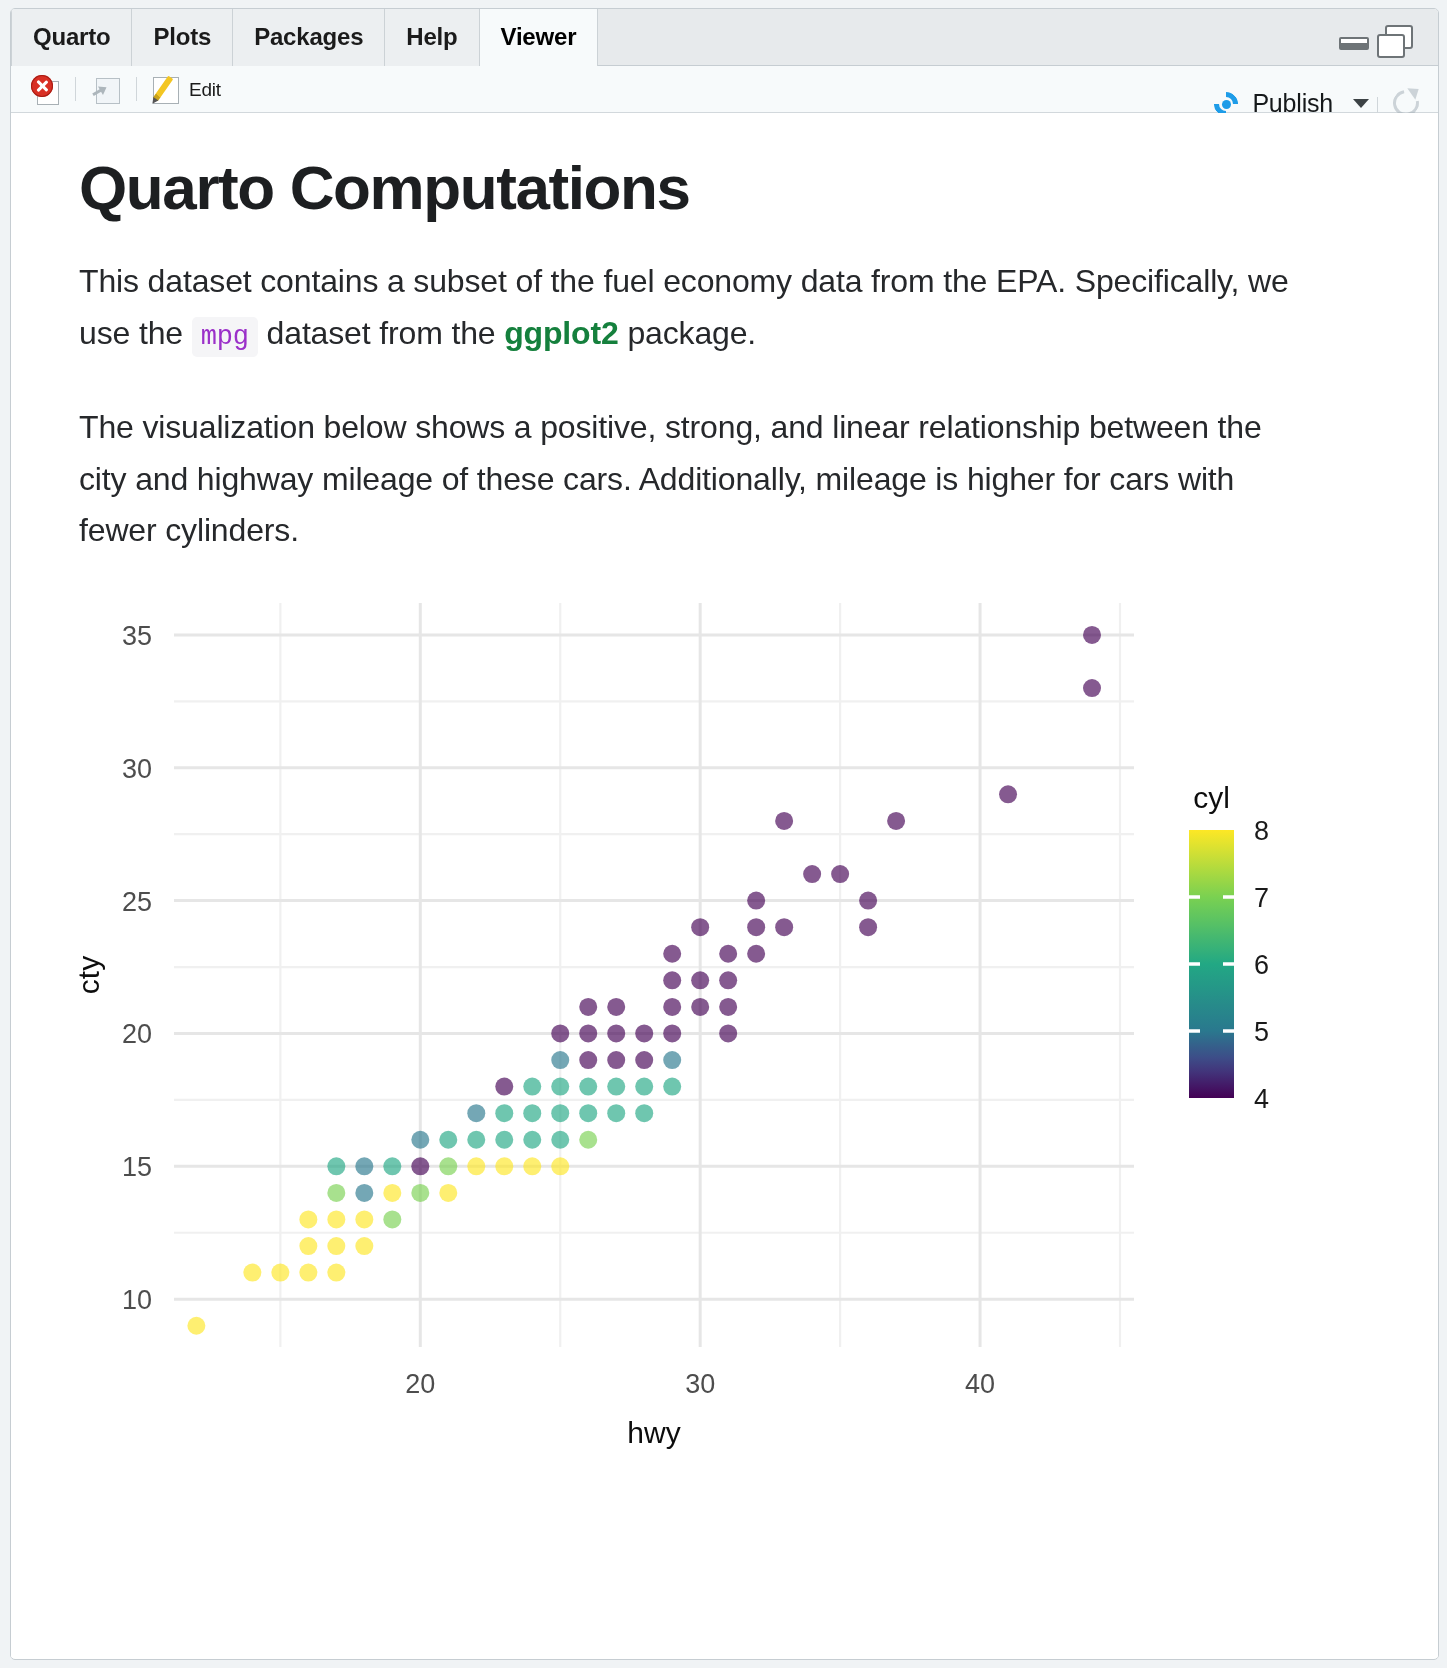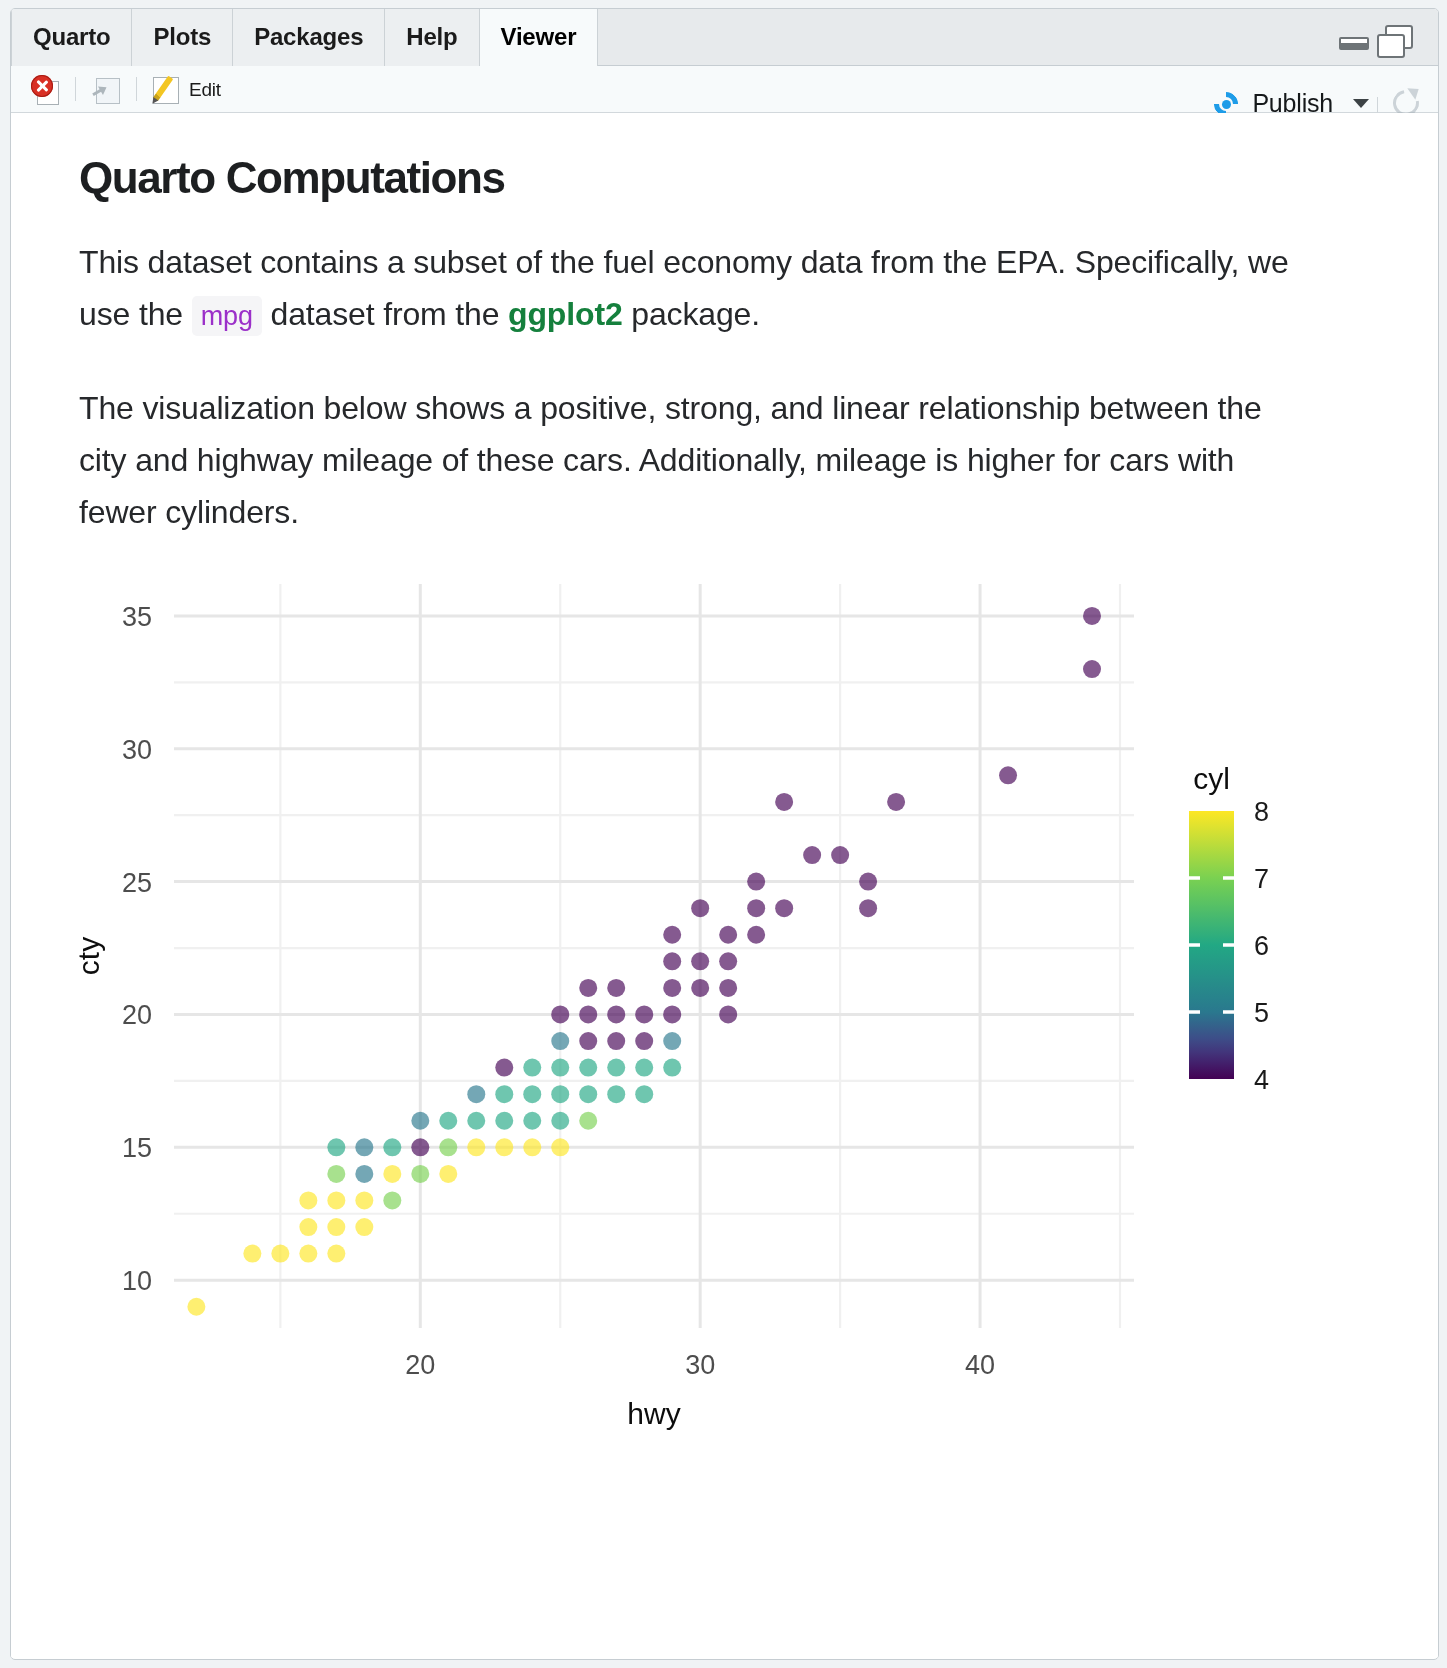--- a/index.html
+++ b/index.html
@@ -230,38 +230,38 @@
     height: calc(100% - 105px);
     background: #ffffff;
     padding: 0;
     overflow: hidden;
   }
   #doc-inner {
     position: absolute;
     left: 58px; top: 20px; right: 58px;
   }
   #page-title-el {
-    font-size: 44px;
+    font-size: 62px;
     font-weight: bold;
     color: #1d1f21;
     letter-spacing: -1.4px;
     margin: 22px 0 0 10px;
     line-height: 1.05;
   }
   .para {
     font-size: 32px;
     line-height: 1.62;
     color: #26282b;
     margin: 36px 0 0 10px;
     max-width: 1230px;
     letter-spacing: -0.15px;
   }
   .para.second { margin-top: 42px; }
   code.inline {
-    font-family: Liberation Sans, sans-serif;
+    font-family: Liberation Mono, monospace;
     background: #f5f5f7;
     color: #9b30c9;
     font-size: 27px;
     padding: 5px 9px;
     border-radius: 5px;
   }
   b.pkg { font-weight: bold; color: #15803d; }
 
   
   #plot-wrap {

